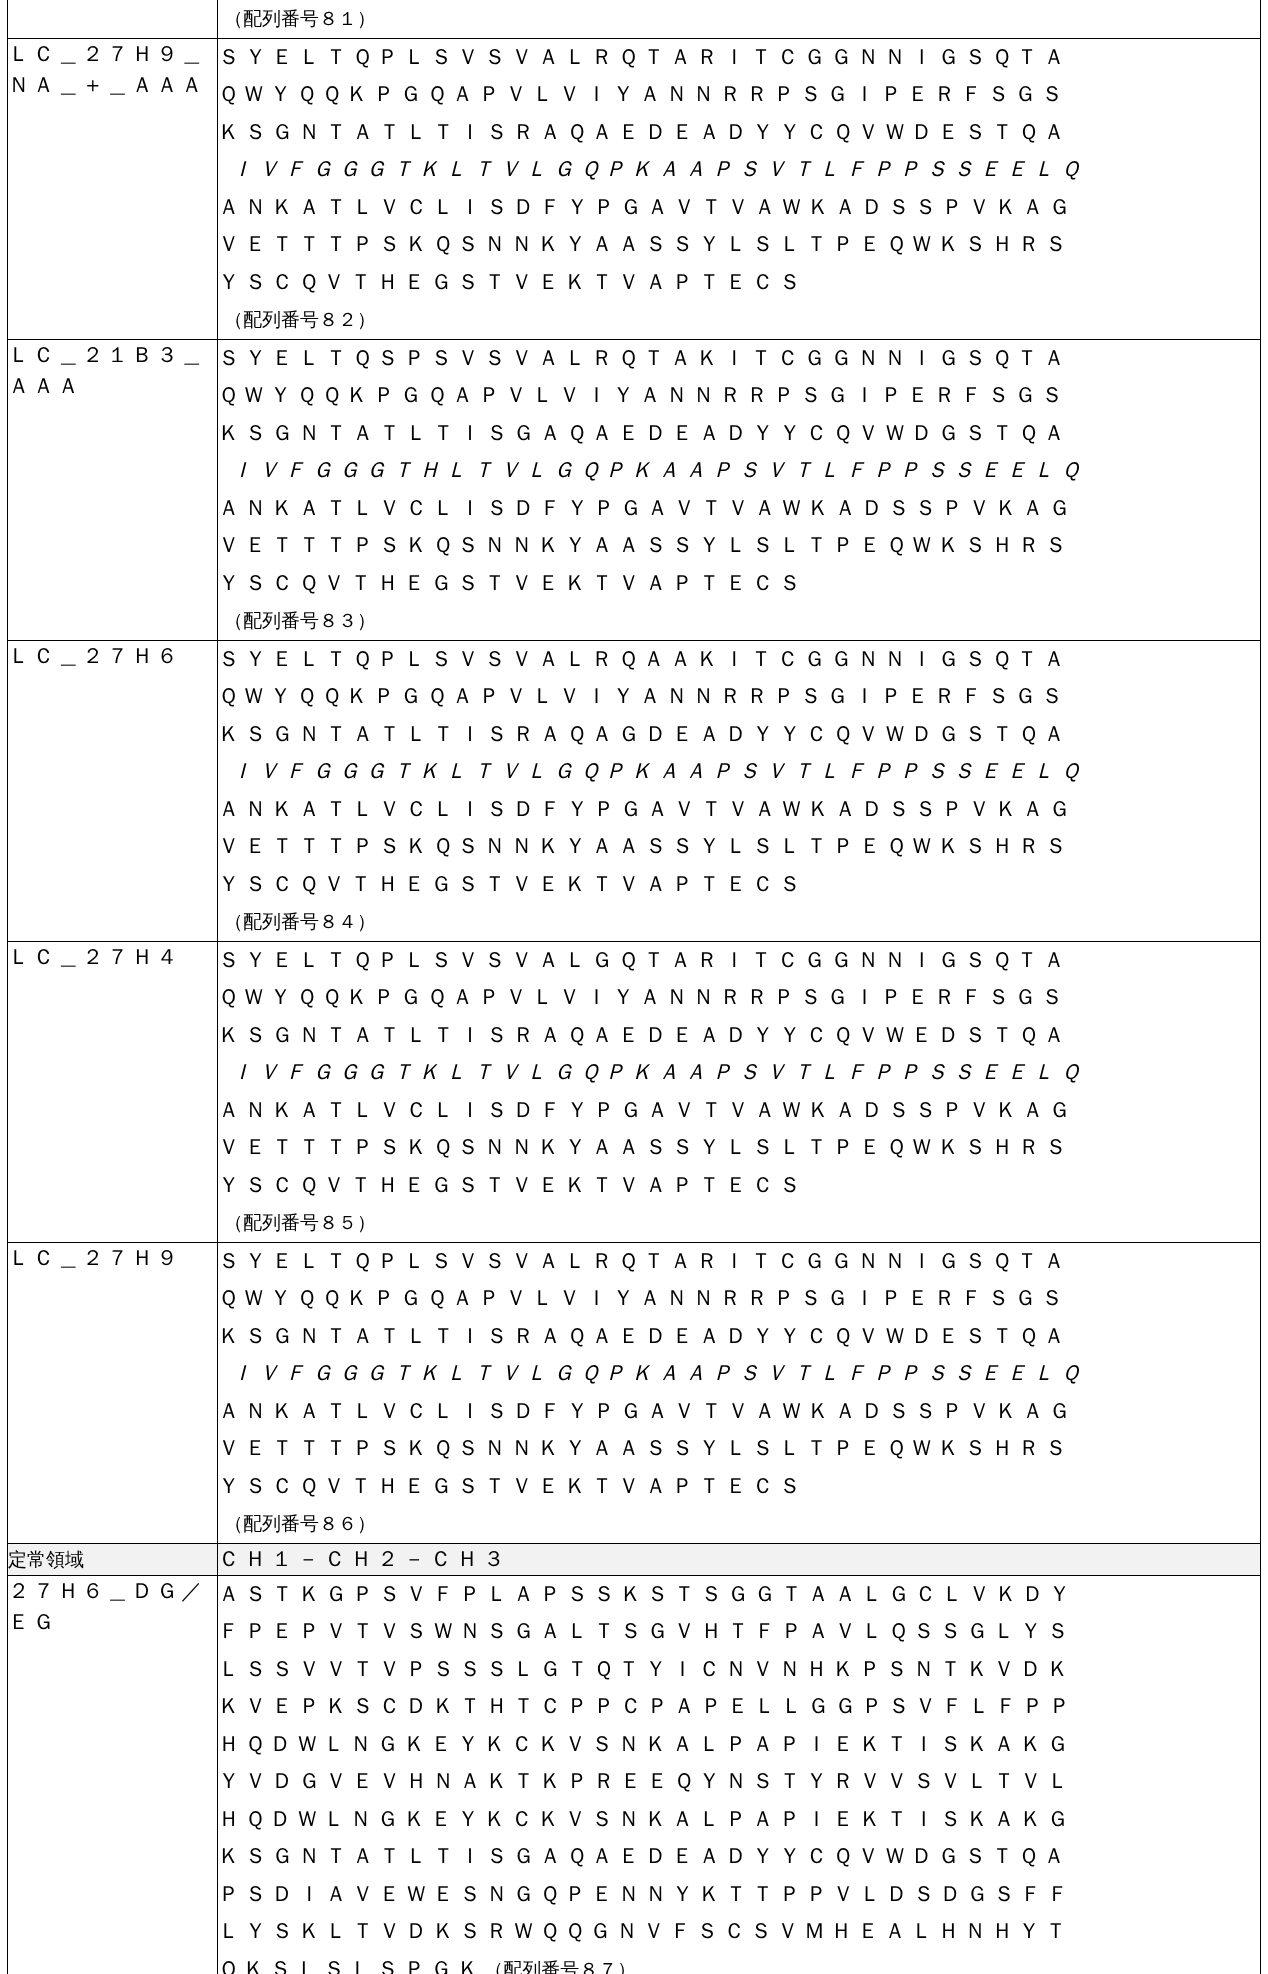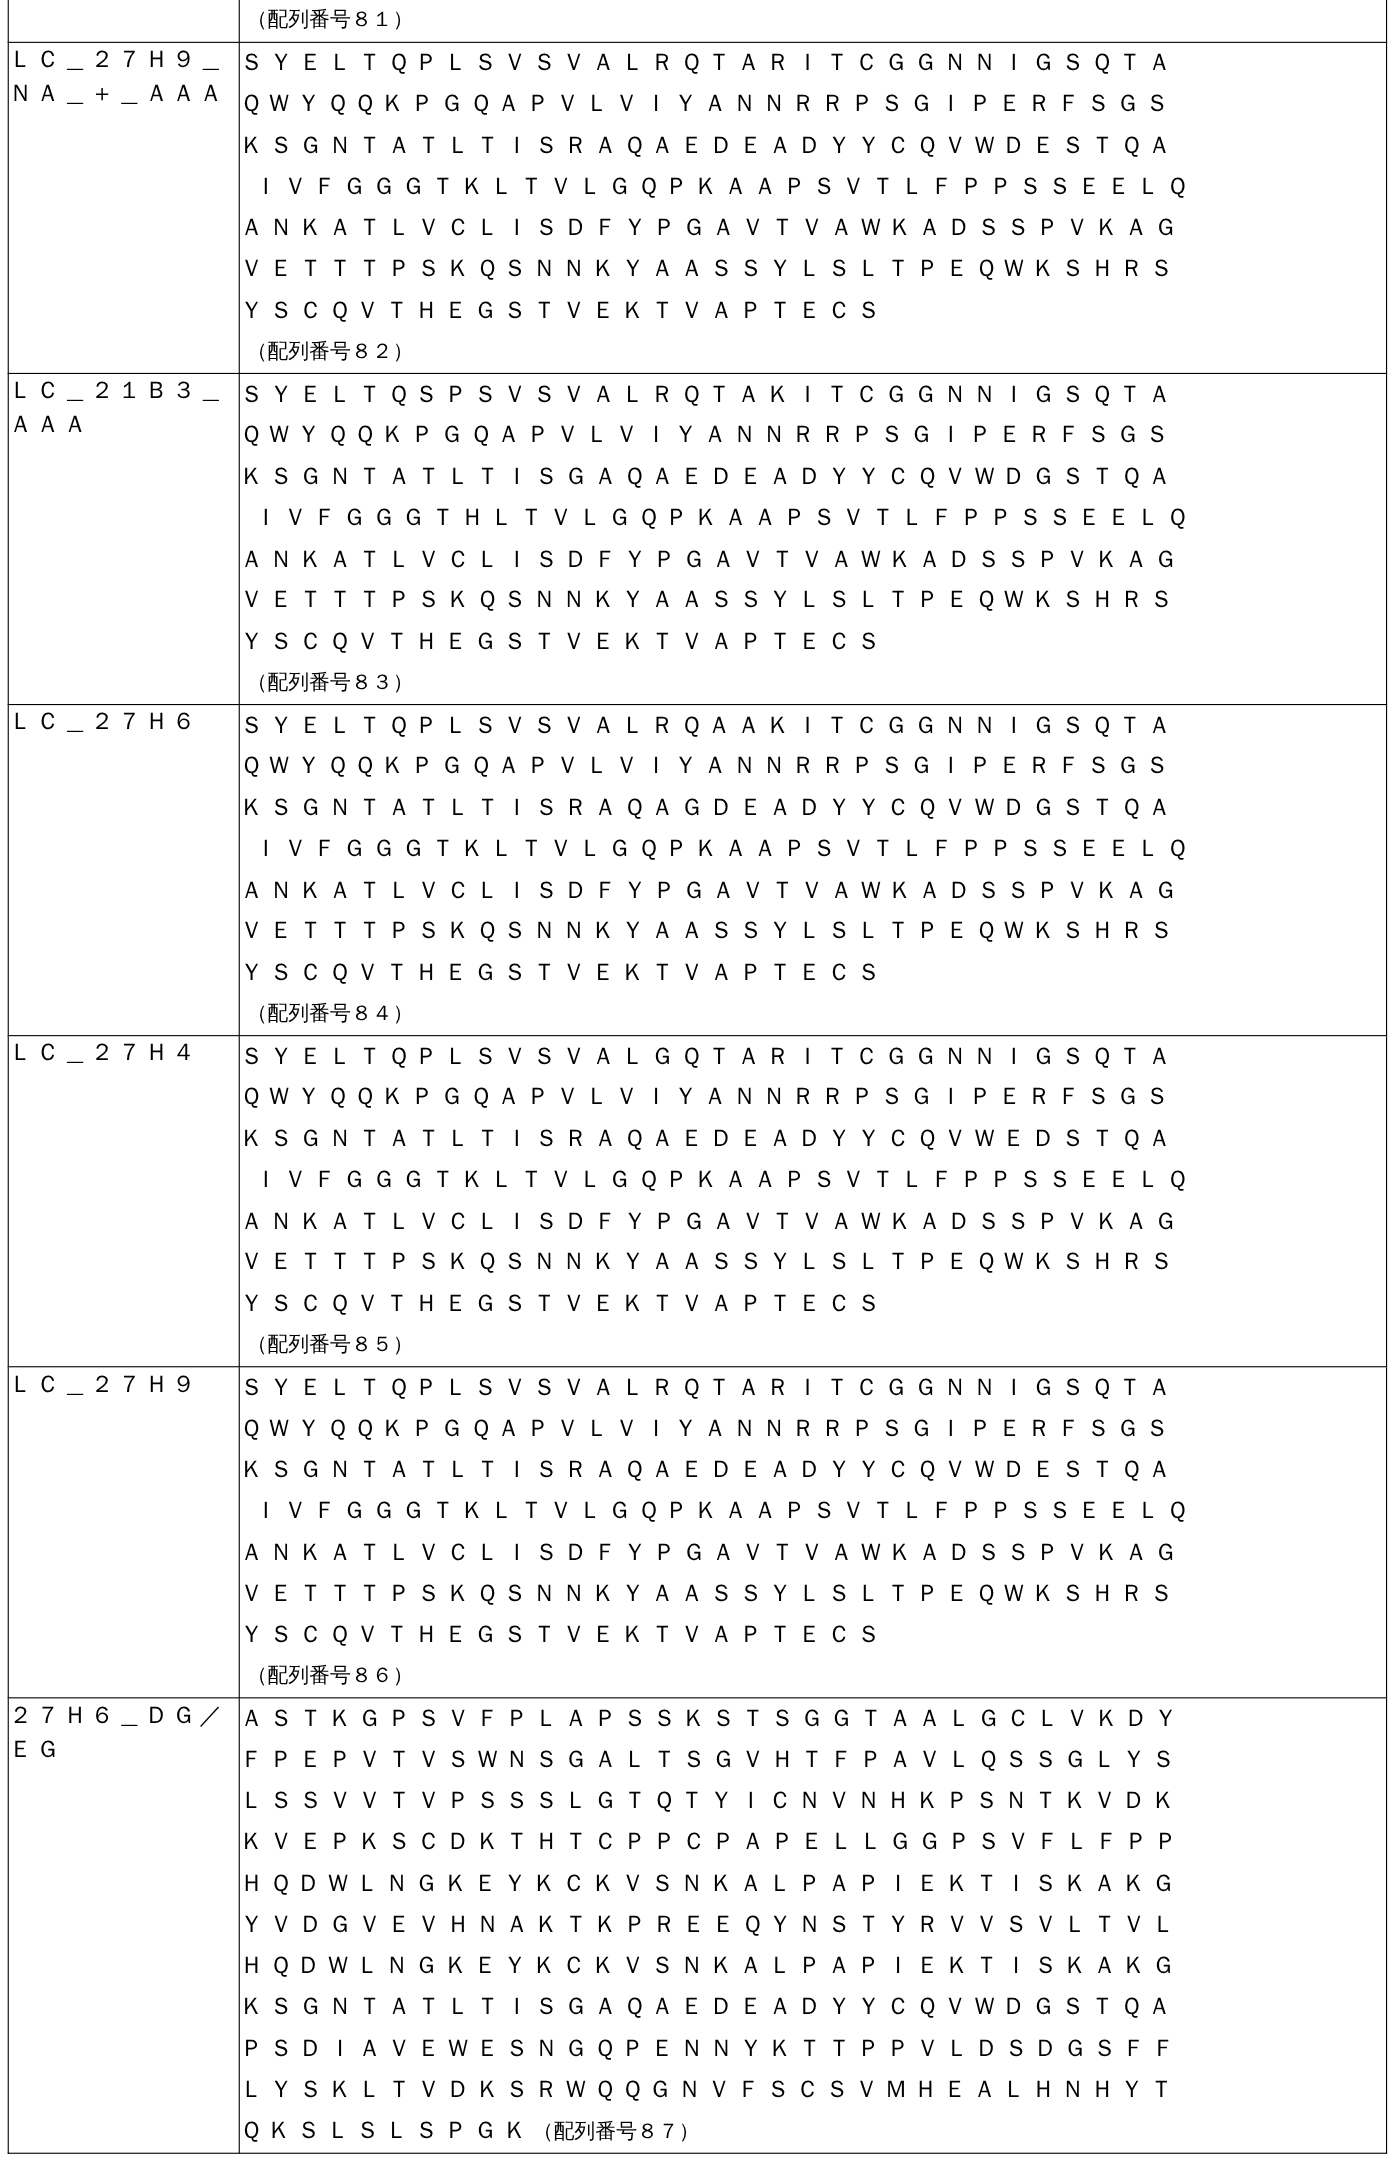--- a/index.html
+++ b/index.html
@@ -55,20 +55,21 @@
   }
   .seqline {
     font-family: "Liberation Serif", "DejaVu Serif", serif;
     font-size: 21.5px;
     letter-spacing: 5.3px;
     line-height: 37.5px;
     white-space: pre;
   }
   .seqline.indent {
     padding-left: 13px;
+    font-style: italic;
   }
   .seqid {
     font-family: "Liberation Serif", "DejaVu Serif", serif;
     font-size: 21.5px;
     letter-spacing: 1.2px;
     line-height: 37.5px;
     white-space: pre;
     padding-left: 6px;
   }
   .seqid-inline {
@@ -187,20 +188,28 @@
           <div class="seqline">ＱＷＹＱＱＫＰＧＱＡＰＶＬＶＩＹＡＮＮＲＲＰＳＧＩＰＥＲＦＳＧＳ</div>
           <div class="seqline">ＫＳＧＮＴＡＴＬＴＩＳＲＡＱＡＥＤＥＡＤＹＹＣＱＶＷＤＥＳＴＱＡ</div>
           <div class="seqline indent">ＩＶＦＧＧＧＴＫＬＴＶＬＧＱＰＫＡＡＰＳＶＴＬＦＰＰＳＳＥＥＬＱ</div>
           <div class="seqline">ＡＮＫＡＴＬＶＣＬＩＳＤＦＹＰＧＡＶＴＶＡＷＫＡＤＳＳＰＶＫＡＧ</div>
           <div class="seqline">ＶＥＴＴＴＰＳＫＱＳＮＮＫＹＡＡＳＳＹＬＳＬＴＰＥＱＷＫＳＨＲＳ</div>
           <div class="seqline">ＹＳＣＱＶＴＨＥＧＳＴＶＥＫＴＶＡＰＴＥＣＳ</div>
           <div class="seqid jp">（配列番号８６）</div>
         </td>
       </tr>
 
+      <tr class="shaded">
+        <td class="label-cell">
+          <div class="lbl const-label jp">定常領域</div>
+        </td>
+        <td class="seq-cell">
+          <div class="const-value">ＣＨ１－ＣＨ２－ＣＨ３</div>
+        </td>
+      </tr>
 
       <tr>
         <td class="label-cell">
           <div class="lbl">２７Ｈ６＿ＤＧ／ＥＧ</div>
         </td>
         <td class="seq-cell">
           <div class="seqline">ＡＳＴＫＧＰＳＶＦＰＬＡＰＳＳＫＳＴＳＧＧＴＡＡＬＧＣＬＶＫＤＹ</div>
           <div class="seqline">ＦＰＥＰＶＴＶＳＷＮＳＧＡＬＴＳＧＶＨＴＦＰＡＶＬＱＳＳＧＬＹＳ</div>
           <div class="seqline">ＬＳＳＶＶＴＶＰＳＳＳＬＧＴＱＴＹＩＣＮＶＮＨＫＰＳＮＴＫＶＤＫ</div>
           <div class="seqline">ＫＶＥＰＫＳＣＤＫＴＨＴＣＰＰＣＰＡＰＥＬＬＧＧＰＳＶＦＬＦＰＰ</div>

